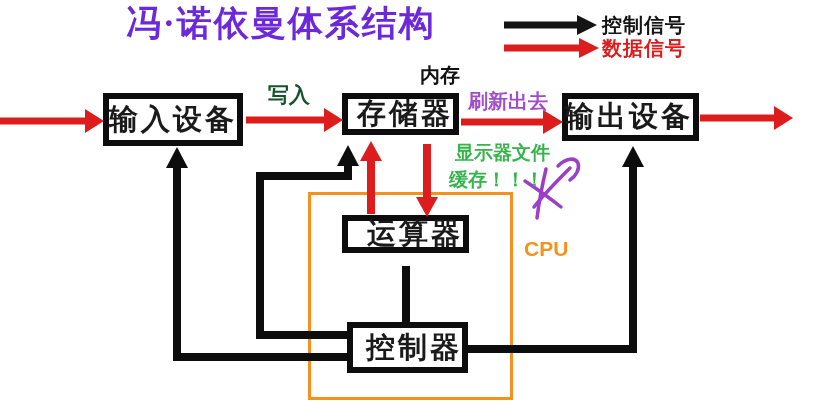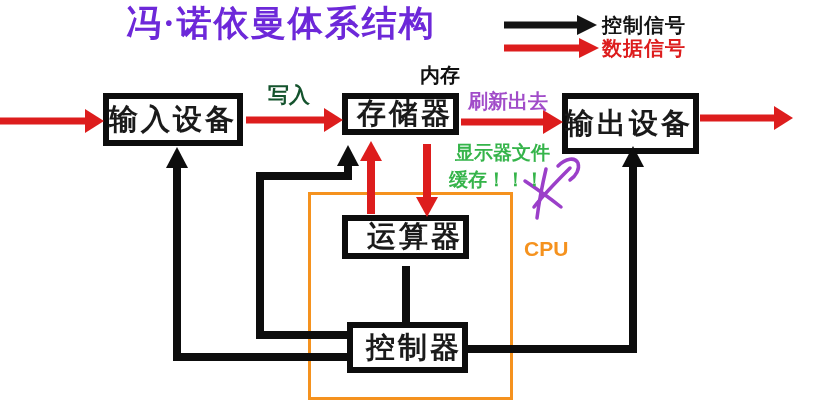--- a/index.html
+++ b/index.html
@@ -28,22 +28,22 @@
     display:flex;align-items:center;justify-content:flex-end;
     z-index:2;box-sizing:border-box;
   }
   .box span{
     font-family:"Liberation Serif",serif;
     font-weight:bold;font-size:29px;color:#1a1a1a;
     letter-spacing:3px;white-space:nowrap;
   }
   .box-input {left:103px;top:93px;width:140px;height:53px;}
   .box-memory{left:342px;top:93px;width:117px;height:42px;}
-  .box-output{left:562px;top:93px;width:137px;height:61px;}
-  .box-alu   {left:342px;top:215px;width:127px;height:44px;}
+  .box-output{left:562px;top:93px;width:137px;height:48px;}
+  .box-alu   {left:342px;top:215px;width:127px;height:38px;}
   .box-cu    {left:347px;top:322px;width:121px;height:51px;}
   
   .cpu-box{
     left:308px;top:192px;width:205px;height:208px;
     border:3px solid #f5921e;background:transparent;z-index:1;box-sizing:border-box;
   }
   
   .ann{font-weight:bold;white-space:nowrap;z-index:4;}
   .ann-memory-tag{left:420px;top:62px;font-size:20px;color:#111;}
   .ann-write{left:268px;top:81px;font-size:21px;color:#14532d;}

